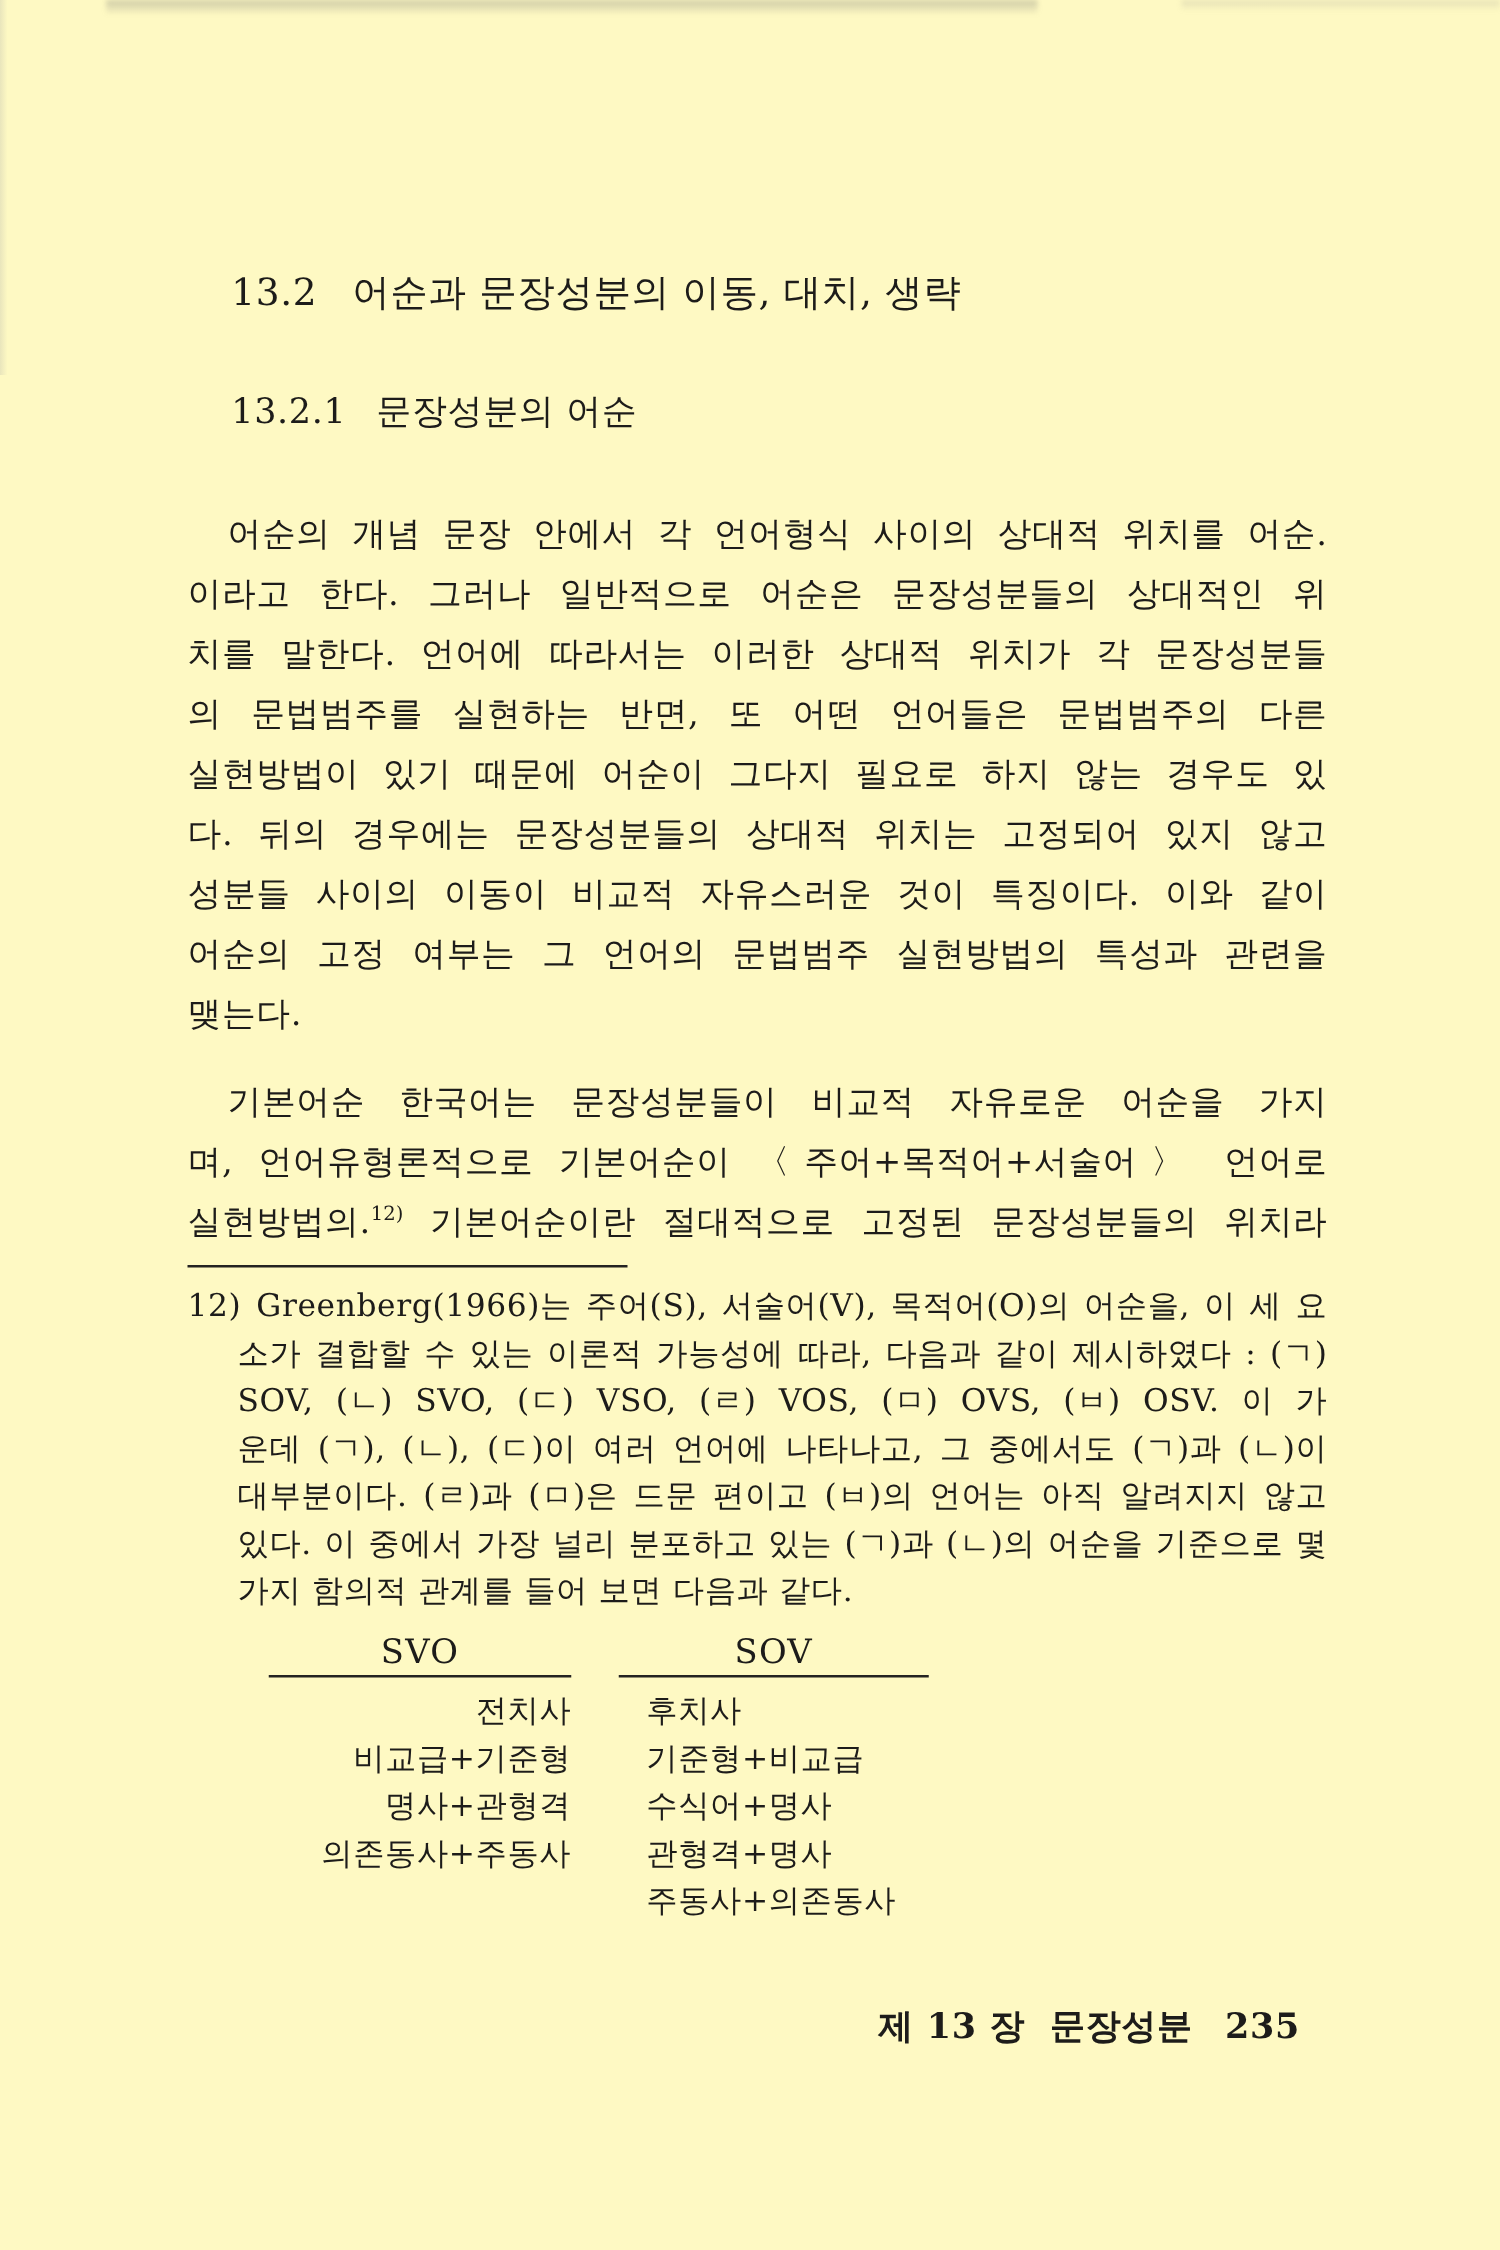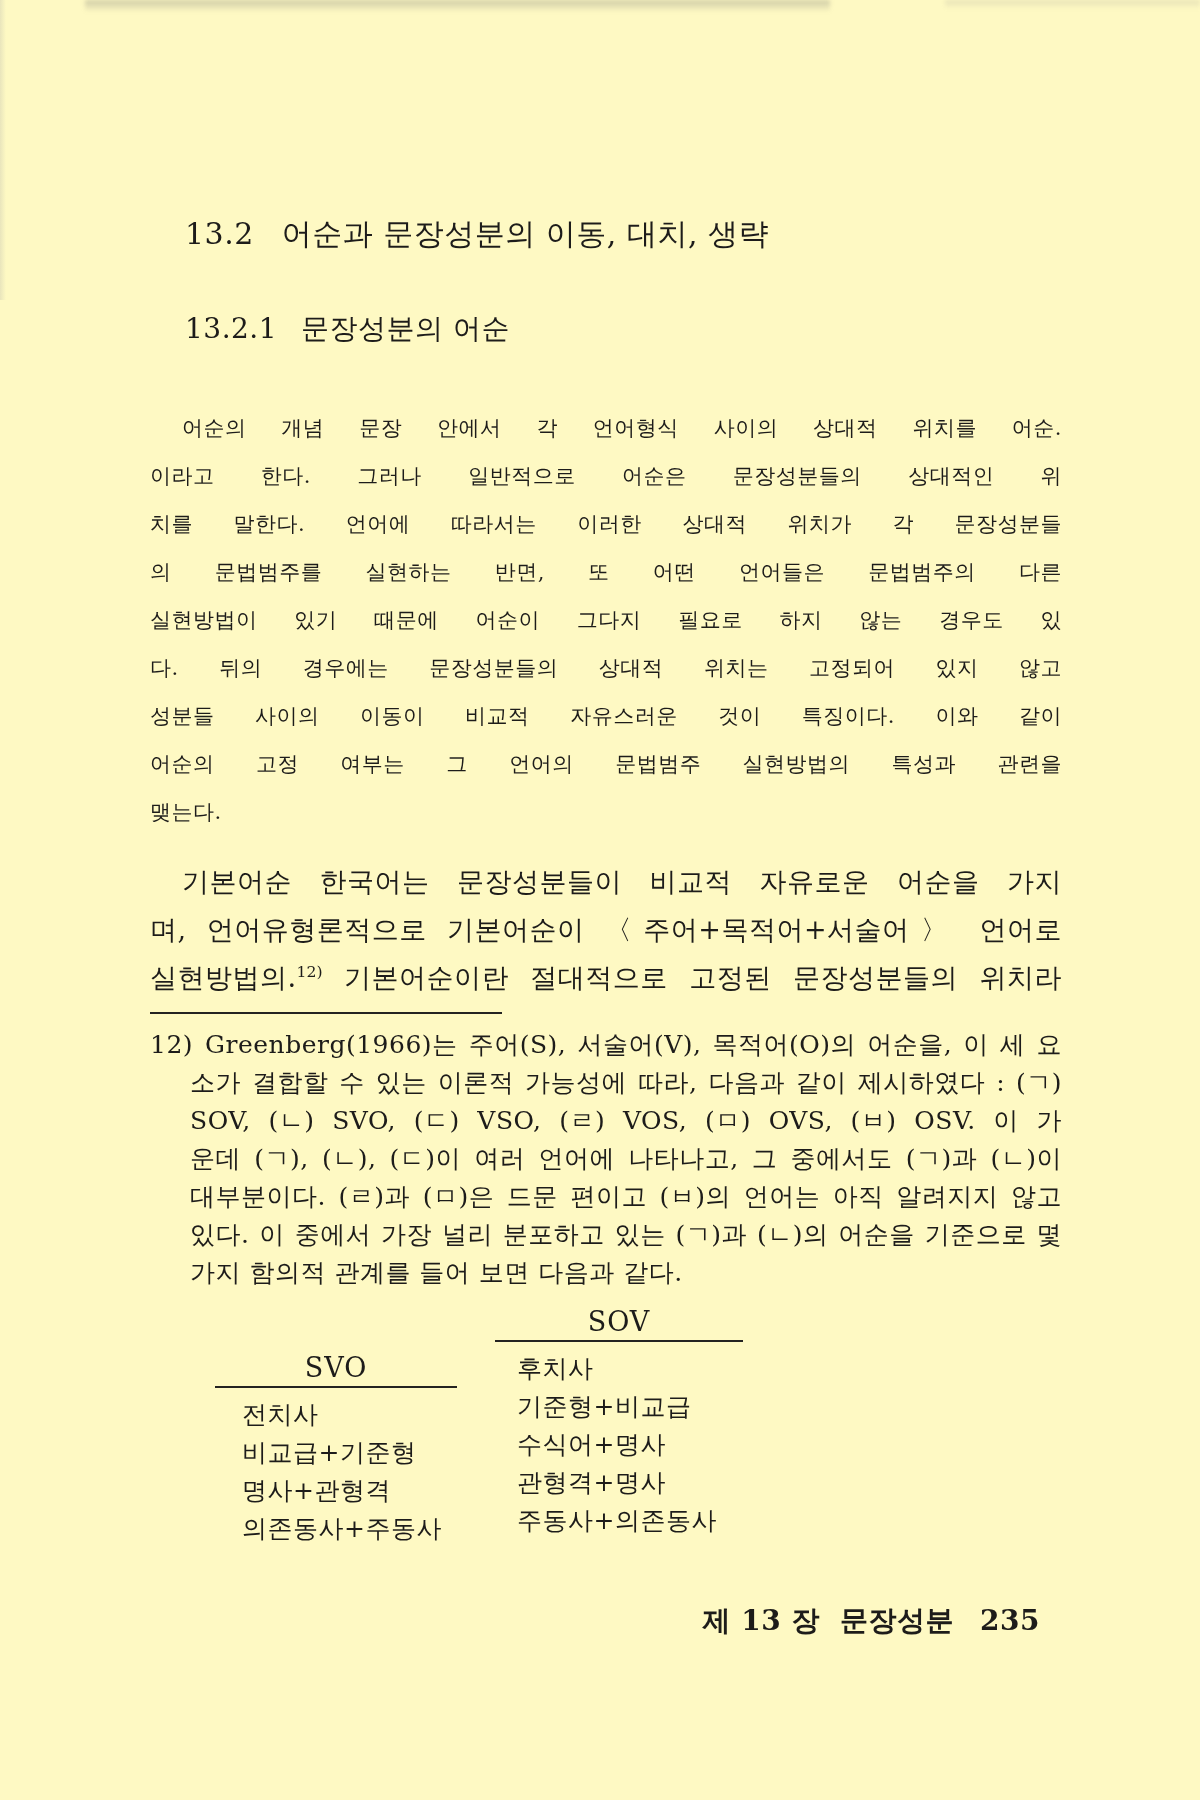--- a/index.html
+++ b/index.html
@@ -48,21 +48,21 @@
     left: 185px; top: 310px;
     font-size: 28px;
     white-space: nowrap;
   }
   .subsec-heading .num { margin-right: 24px; }
 
   .para1 {
     position: absolute;
     left: 150px; top: 404px;
     width: 912px;
-    font-size: 21px;
+    font-size: 27px;
     line-height: 48px;
   }
   .para2 {
     position: absolute;
     left: 150px; top: 858px;
     width: 912px;
     font-size: 27px;
     line-height: 48px;
   }
   .jline { text-align: justify; text-align-last: justify; }
@@ -90,36 +90,36 @@
     line-height: 38px;
   }
   .fnline { padding-left: 40px; }
   .fn-first { padding-left: 0; }
   .fn-marker { margin-right: 12px; }
 
   .wo-col {
     position: absolute;
     font-size: 25px;
   }
-  .wo-col-svo { left: 215px; top: 1352px; width: 242px; }
+  .wo-col-svo { left: 215px; top: 1306px; width: 242px; }
   .wo-col-sov { left: 495px; top: 1306px; width: 248px; }
   .wo-header {
     text-align: center;
     font-size: 27px;
     height: 34px;
     line-height: 32px;
     letter-spacing: 1px;
   }
   .wo-rule {
     border-top: 2.5px solid #242321;
     height: 0;
     margin-bottom: 8px;
   }
   .wo-row { line-height: 38px; }
-  .wo-col-svo .wo-row { padding-left: 27px; }
+  .wo-col-svo .wo-row { padding-left: 27px; text-align: right; }
   .wo-col-sov .wo-row { padding-left: 22px; }
 
   .footer {
     position: absolute;
     right: 160px; top: 1602px;
     font-size: 28px;
     font-weight: bold;
     white-space: nowrap;
   }
   .footer .f-chapter { margin-right: 20px; }

